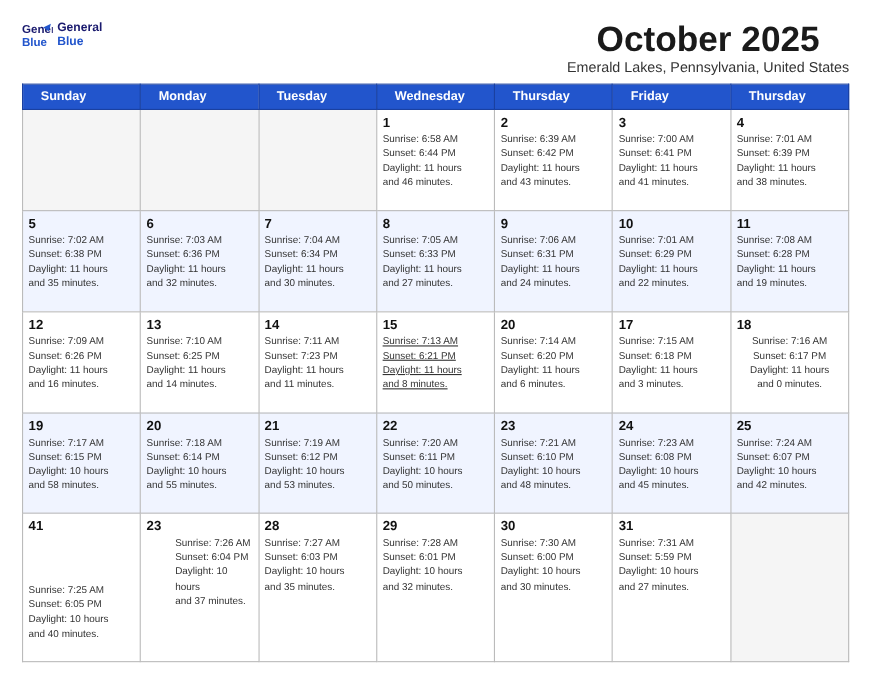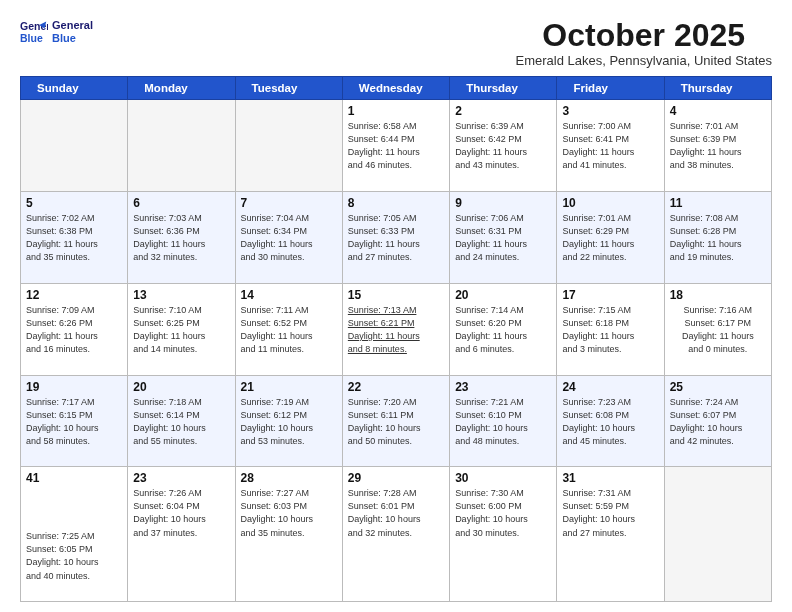--- a/index.html
+++ b/index.html
@@ -237,21 +237,21 @@
           <td>
             <span class="day-num">13</span>
             <div class="day-info" style="white-space: pre-line;">Sunrise: 7:10 AM
 Sunset: 6:25 PM
 Daylight: 11 hours
 and 14 minutes.</div>
           </td>
           <td>
             <span class="day-num">14</span>
             <div class="day-info" style="white-space: pre-line;">Sunrise: 7:11 AM
-Sunset: 6:52 PM
+Sunset: 7:23 PM
 Daylight: 11 hours
 and 11 minutes.</div>
           </td>
           <td>
             <span class="day-num">15</span>
             <div class="day-info" style="white-space: pre-line; text-decoration: underline;">Sunrise: 7:13 AM
 Sunset: 6:21 PM
 Daylight: 11 hours
 and 8 minutes.</div>
           </td>
@@ -331,21 +331,21 @@
         <tr class="row-white">
           <td>
             <span class="day-num">41</span>
             <div class="day-info" style="white-space: pre-line; margin-top: 45px;">Sunrise: 7:25 AM
 Sunset: 6:05 PM
 Daylight: 10 hours
 and 40 minutes.</div>
           </td>
           <td>
             <span class="day-num">23</span>
-            <div class="day-info" style="white-space: pre-line;">Sunrise: 7:26 AM
+            <div class="day-info" style="white-space: pre-line; margin-left: 26px;">Sunrise: 7:26 AM
 Sunset: 6:04 PM
 Daylight: 10 hours
 and 37 minutes.</div>
           </td>
           <td>
             <span class="day-num">28</span>
             <div class="day-info" style="white-space: pre-line;">Sunrise: 7:27 AM
 Sunset: 6:03 PM
 Daylight: 10 hours
 and 35 minutes.</div>

